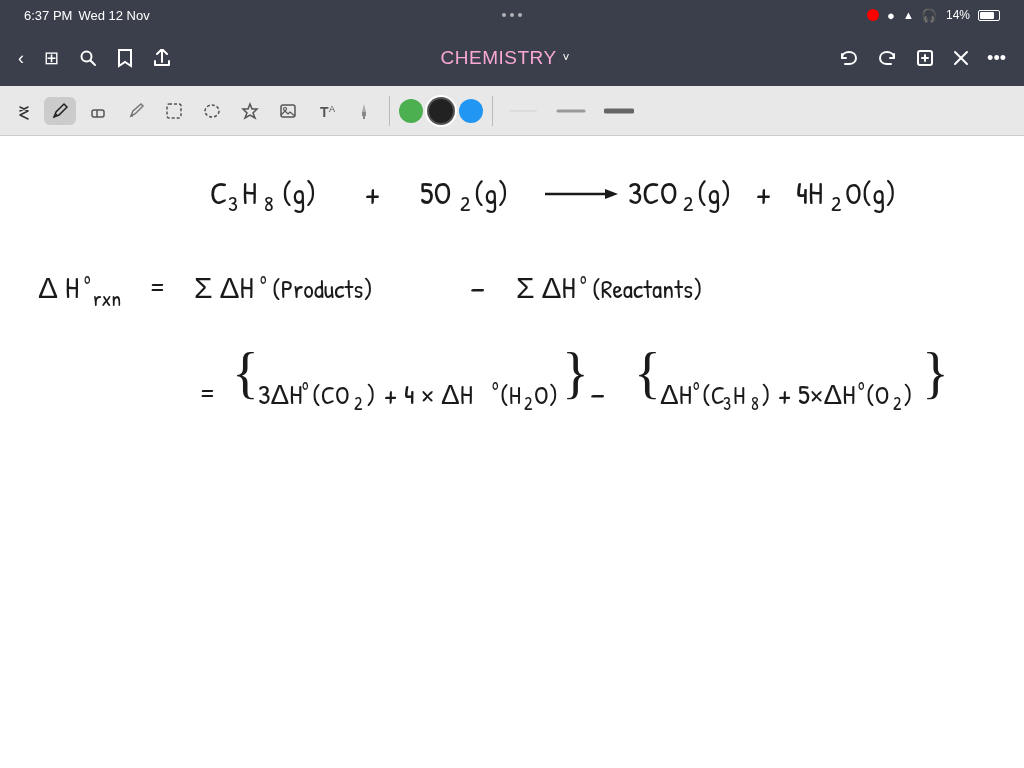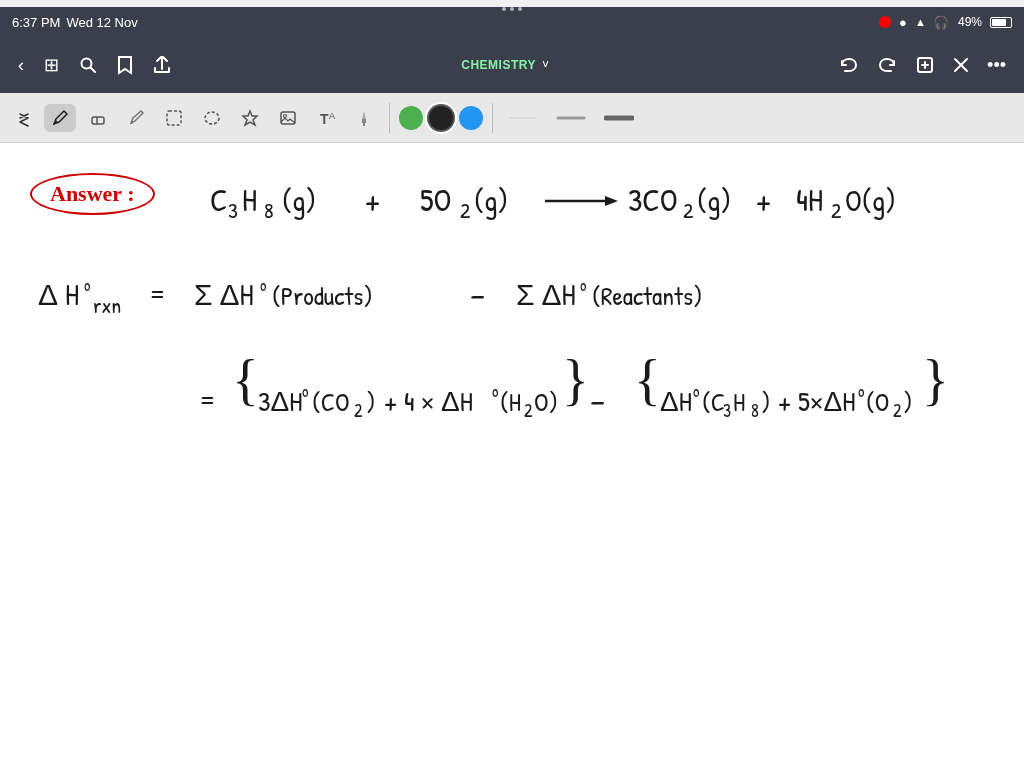--- a/index.html
+++ b/index.html
@@ -11,24 +11,24 @@
       font-family: -apple-system, BlinkMacSystemFont, sans-serif;
       background: #f0f0f0;
     }
 
     
     #status-bar {
       background: #3a3f4b;
       color: white;
       height: 30px;
       display: flex;
+      align-items: center;
       justify-content: space-between;
-      padding: 0 12px;
+      padding: 0 24px;
       font-size: 13px;
-      margin-top: 7px;
     }
 
     #status-left {
       display: flex;
       align-items: center;
       gap: 6px;
     }
 
     #status-center {
       position: absolute;
@@ -105,23 +105,23 @@
 
     #title-area {
       flex: 1;
       display: flex;
       align-items: center;
       justify-content: center;
       gap: 6px;
     }
 
     #app-title {
-      color: #86efac;
-      font-size: 12px;
-      font-weight: 700;
+      color: #f9a8d4;
+      font-size: 19px;
+      font-weight: 400;
       letter-spacing: 0.5px;
     }
 
     #chevron-down {
       color: white;
       font-size: 12px;
     }
 
     #right-controls {
       display: flex;
@@ -231,21 +231,21 @@
       <span></span>
   </div>
   <div id="status-right">
     <span class="red-dot"></span>
 
     <span style="font-size:13px;">●</span>
 
     <span style="font-size:11px;">▲</span>
 
     <span style="font-size:13px;">🎧</span>
-    <span>49%</span>
+    <span>14%</span>
     <div class="battery-body">
       <div class="battery-fill"></div>
     </div>
   </div>
 </div>
 
 <div id="toolbar">
   <button class="tb-btn">‹</button>
   <button class="tb-btn">⊞</button>
   <button class="tb-btn">
@@ -391,21 +391,20 @@
   </button>
   <button class="stroke-btn">
     <svg width="30" height="12">
         <line x1="2" y1="6" x2="28" y2="6" stroke="#666" stroke-width="5" stroke-linecap="round"></line>
       </svg>
   </button>
 </div>
 
 <div id="canvas-area">
 
-  <div id="answer-label">Answer :</div>
 
   <svg id="chemistry-svg" viewBox="0 0 1024 632" xmlns="http://www.w3.org/2000/svg">
 
     <text x="210" y="68" font-family="'Patrick Hand', 'Segoe Script', cursive, sans-serif" font-size="32" fill="#1a1a1a">
       C
     </text>
     <text x="228" y="75" font-family="'Patrick Hand', cursive, sans-serif" font-size="22" fill="#1a1a1a">3</text>
     <text x="242" y="68" font-family="'Patrick Hand', cursive, sans-serif" font-size="32" fill="#1a1a1a">H</text>
     <text x="264" y="75" font-family="'Patrick Hand', cursive, sans-serif" font-size="22" fill="#1a1a1a">8</text>
     <text x="282" y="68" font-family="'Patrick Hand', cursive, sans-serif" font-size="30" fill="#1a1a1a"> (g)</text>

